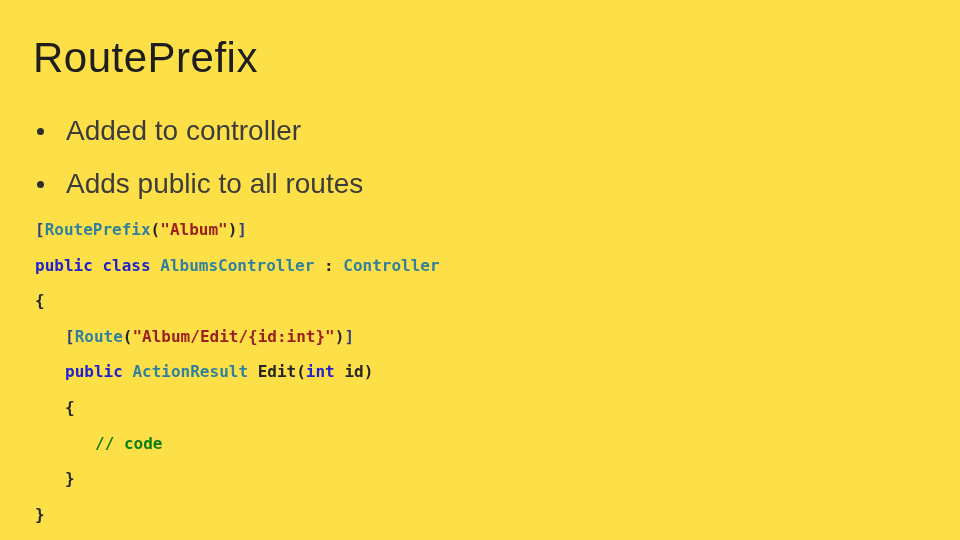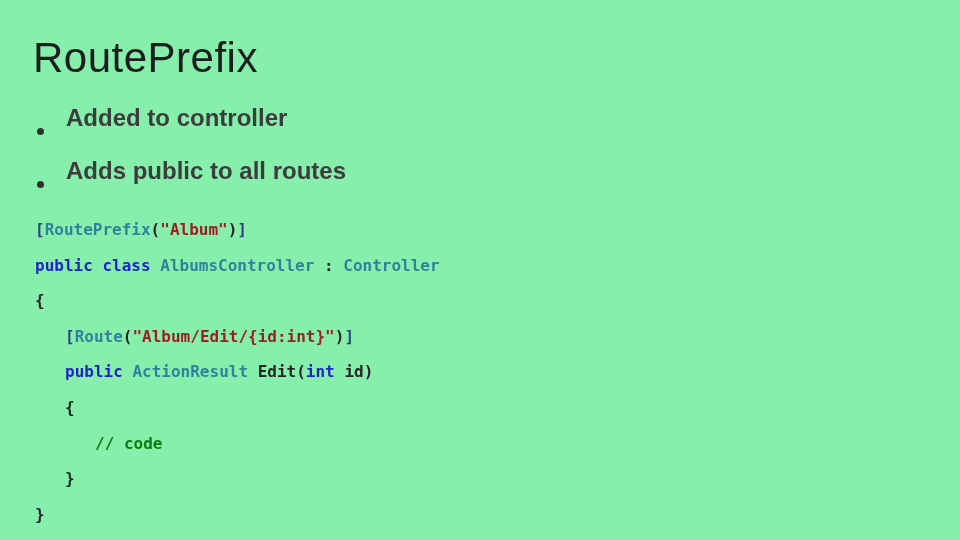--- a/index.html
+++ b/index.html
@@ -30,24 +30,25 @@
     left: 33px;
     top: 104px;
     margin: 0;
     padding: 0;
     list-style: none;
   }
   .bullets li {
     position: relative;
     height: 53px;
     padding-left: 33px;
-    font-size: 24px;
-    font-weight: 700;
+    font-size: 28px;
+    font-weight: 400;
     color: #3c3c3c;
     display: flex;
+    align-items: center;
   }
   .bullet-dot {
     position: absolute;
     left: 4px;
     top: 50%;
     margin-top: -3px;
     width: 7px;
     height: 7px;
     border-radius: 50%;
     background: #2e2e2e;
@@ -60,21 +61,21 @@
     font-size: 16px;
     font-weight: bold;
     line-height: 35.6px;
     white-space: pre;
   }
   .code-line { white-space: pre; }
 </style>
 </head>
 <body>
 
-<div class="slide" style="background: #86efac;">
+<div class="slide" style="background: #fde047;">
   <h1 class="title" style="color: rgb(30, 30, 30);">RoutePrefix</h1>
 
   <ul class="bullets">
     <li style="color: rgb(60, 60, 60);">
       <span class="bullet-dot"></span>
       <span>Added to controller</span>
     </li>
     <li style="color: rgb(60, 60, 60);">
       <span class="bullet-dot"></span>
       <span>Adds public to all routes</span>

